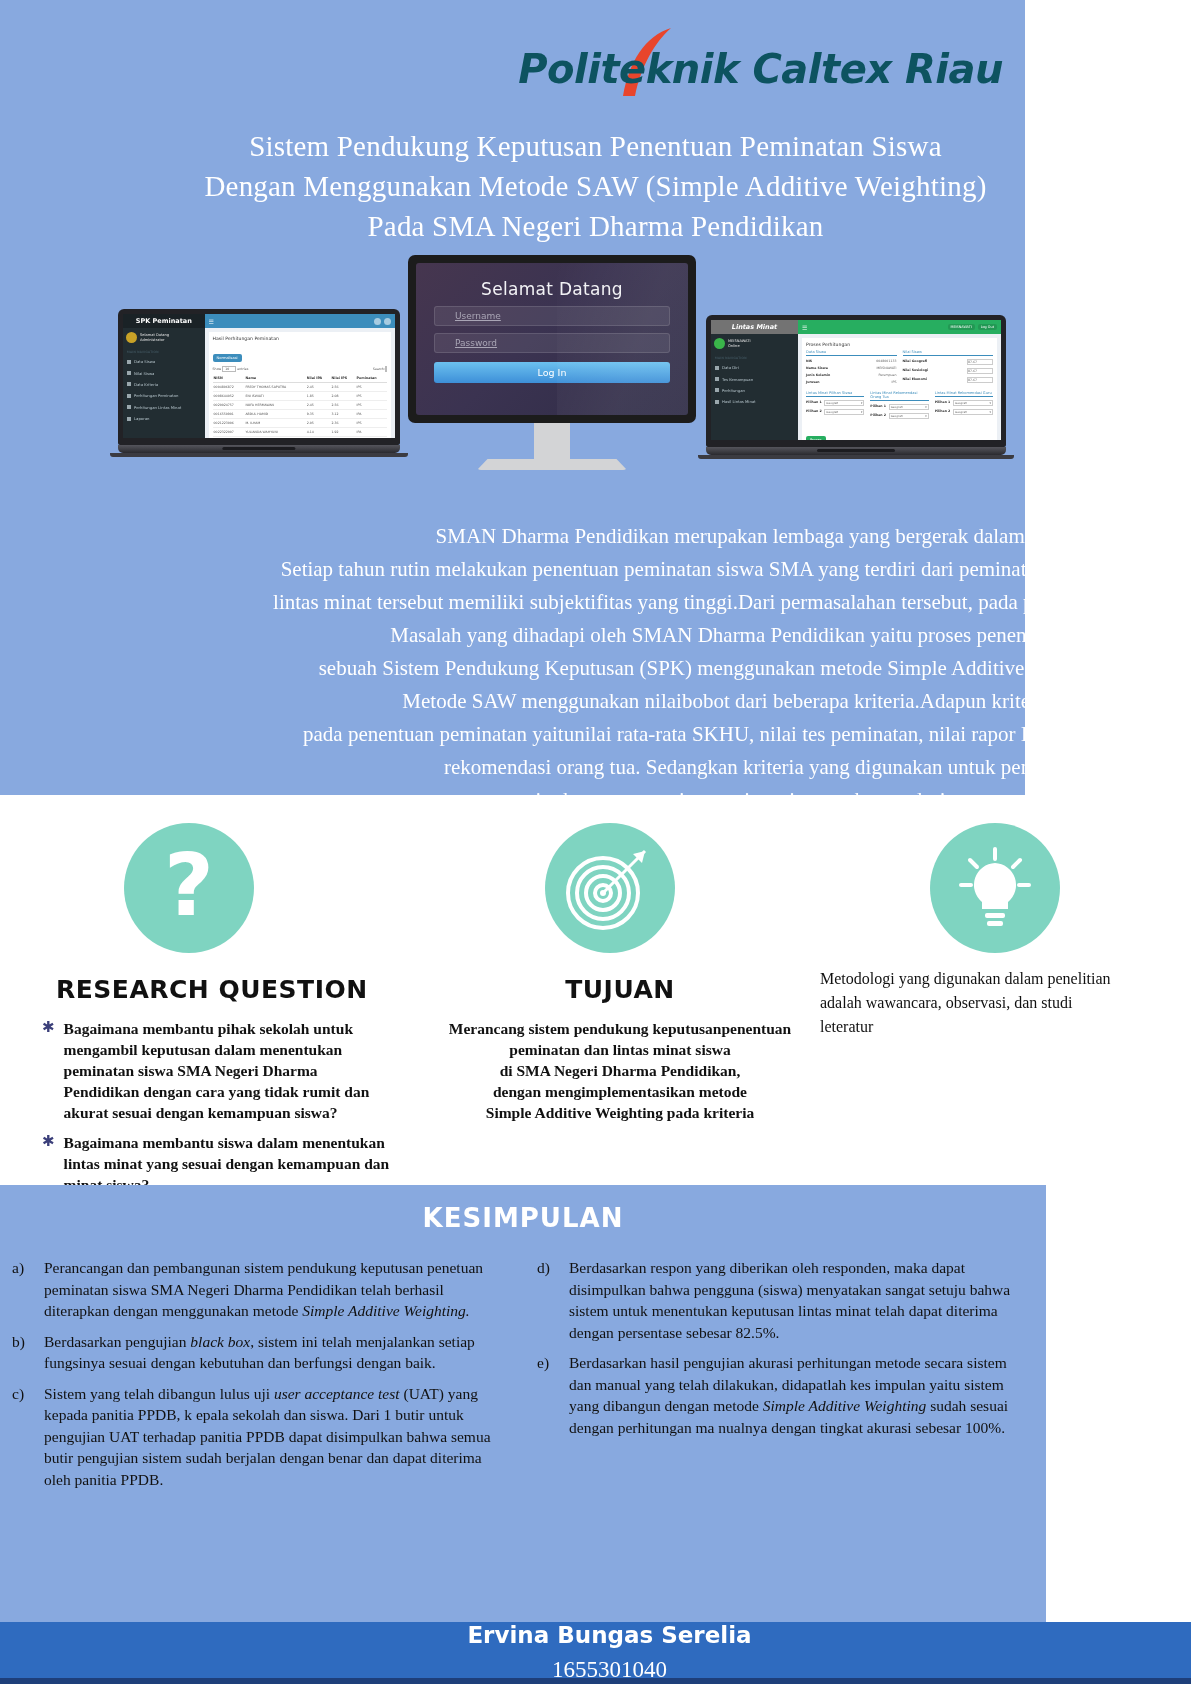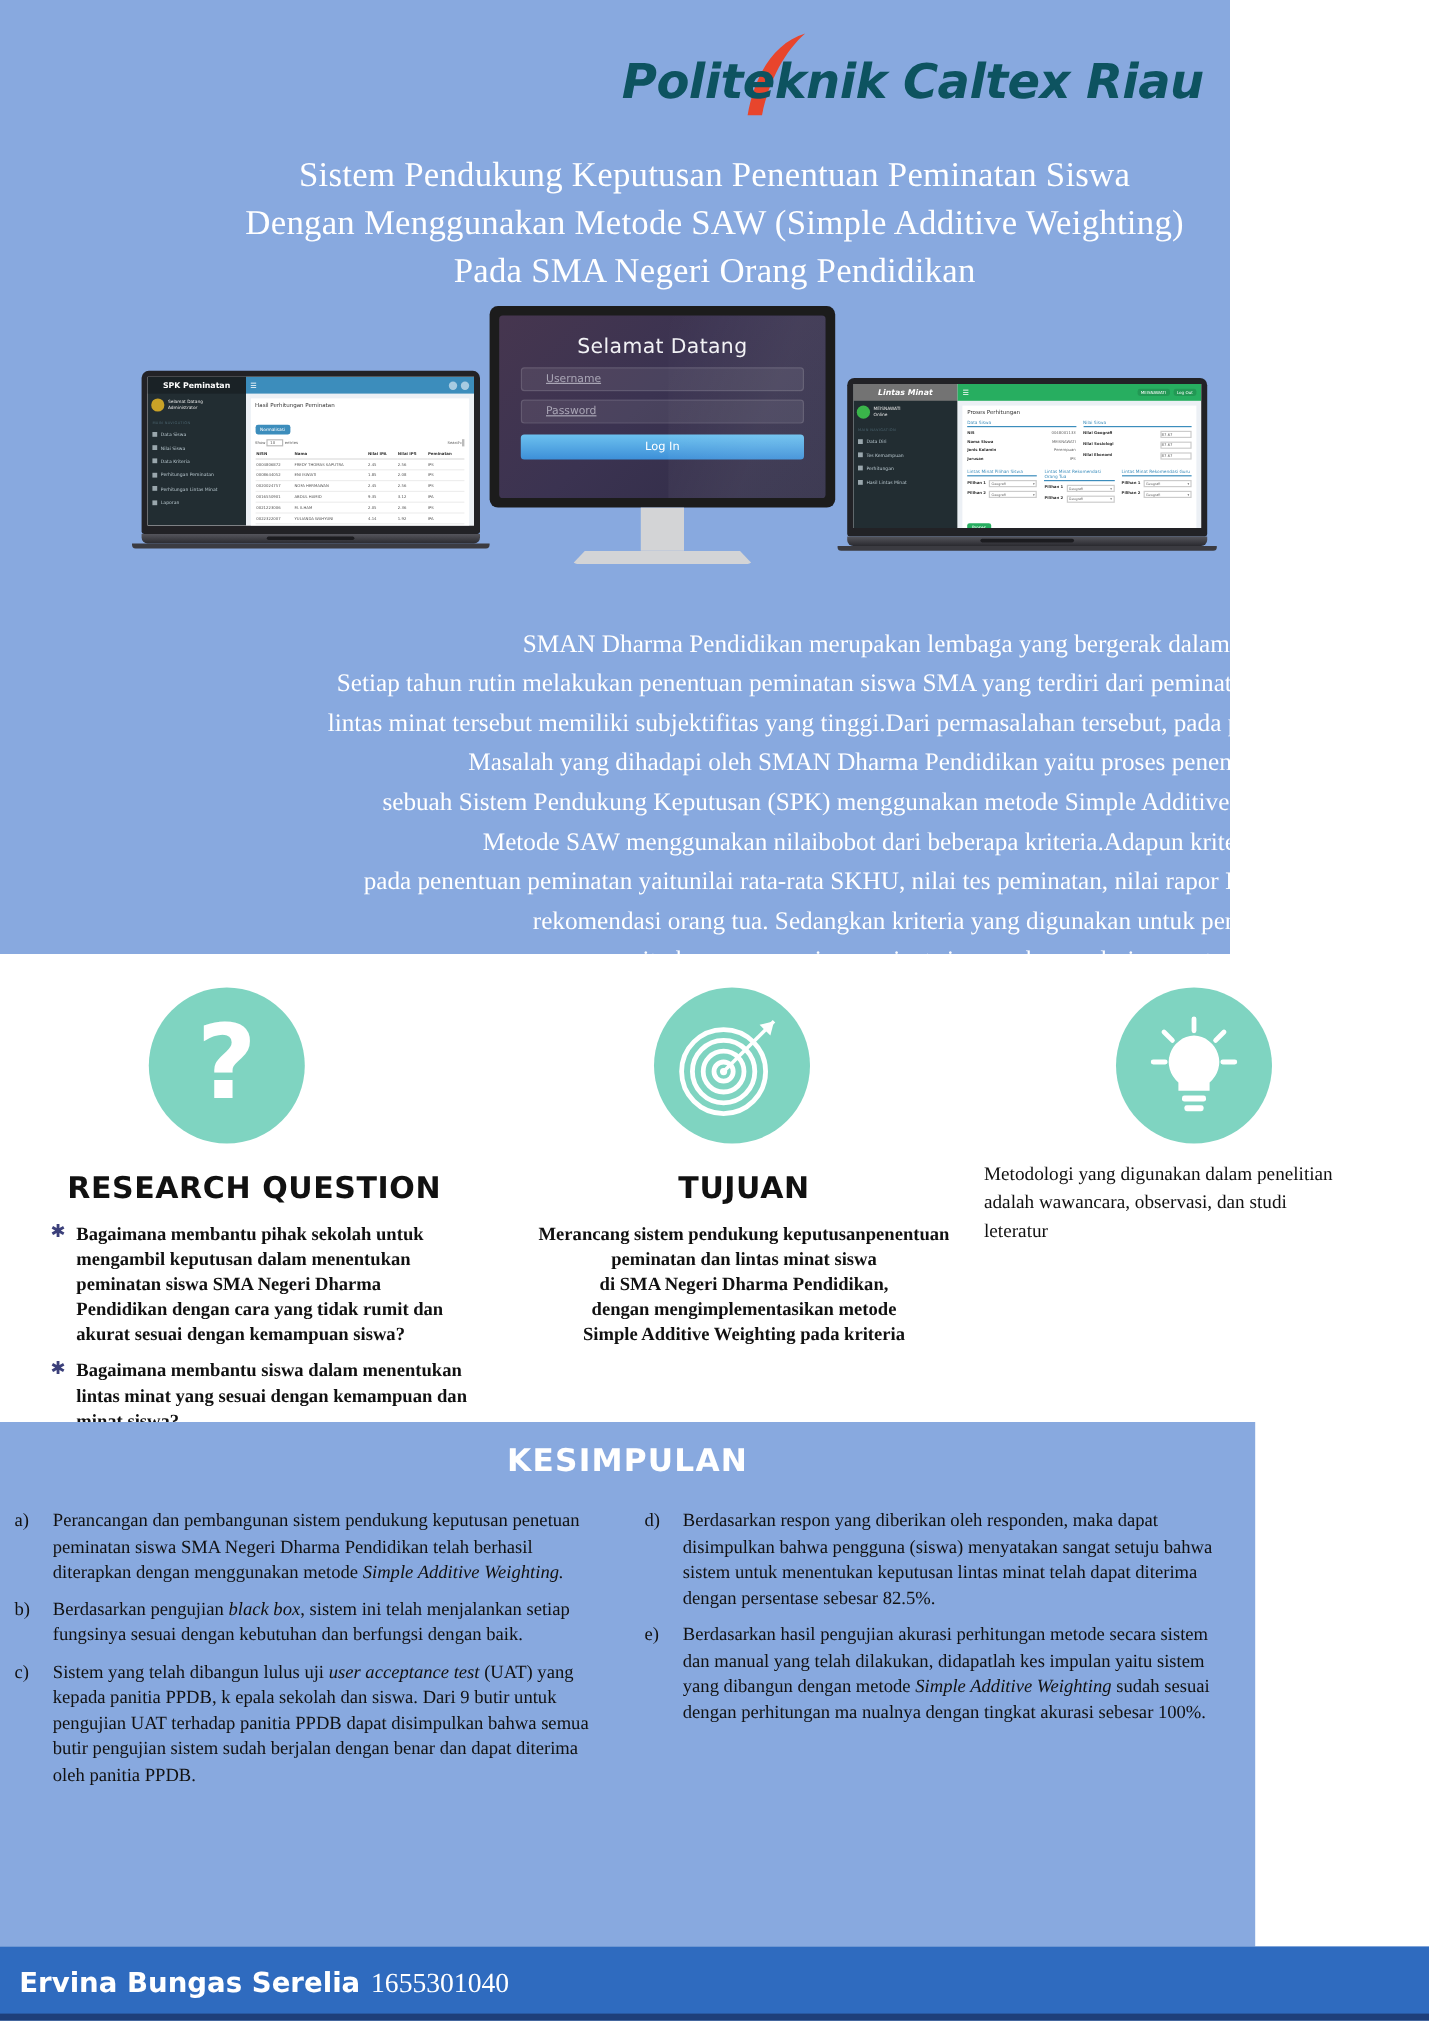--- a/index.html
+++ b/index.html
@@ -305,22 +305,23 @@
   .kes-body i { font-style: italic; }
 
   
   .footer {
     position: relative;
     width: 1191px;
     height: 62px;
     background: #2f6bbf;
     display: flex;
     align-items: center;
-    padding-left: 16px;
+    padding-left: 28px;
     gap: 9px;
+    flex-direction: column;
   }
   .footer-name {
     font-family:"DejaVu Sans", sans-serif;
     font-weight: bold;
     font-size: 23px;
     color:#ffffff;
   }
   .footer-nim {
     font-size: 23px;
     color:#ffffff;
@@ -337,21 +338,21 @@
   <div class="logo-wrap">
     <svg class="logo-swoosh" viewBox="0 0 62 72">
       <path d="M8 70 C 14 36, 30 10, 56 2 C 40 16, 26 40, 20 70 Z" fill="#e8452c"></path>
     </svg>
     <div class="logo-text">Politeknik Caltex Riau</div>
   </div>
 
   <div class="poster-title">
     <div>Sistem Pendukung Keputusan Penentuan Peminatan Siswa</div>
     <div>Dengan Menggunakan Metode SAW (Simple Additive Weighting)</div>
-    <div>Pada SMA Negeri Orang Pendidikan</div>
+    <div>Pada SMA Negeri Dharma Pendidikan</div>
   </div>
 
   <div class="devices">
 
     <div class="laptop laptop-left">
       <div class="laptop-lid">
         <div class="laptop-screen">
           <div class="mini">
             <div class="mini-side">
               <div class="mini-brandbar">
@@ -723,21 +724,21 @@
       <div class="kes-item">
         <span class="kes-label">a)</span>
         <span class="kes-body"><span>Perancangan dan pembangunan sistem pendukung keputusan penetuan peminatan siswa SMA Negeri Dharma Pendidikan telah berhasil diterapkan dengan menggunakan metode </span><i>Simple Additive Weighting.</i><span></span></span>
       </div>
       <div class="kes-item">
         <span class="kes-label">b)</span>
         <span class="kes-body"><span> Berdasarkan pengujian </span><i>black box</i><span>, sistem ini telah menjalankan setiap fungsinya sesuai dengan kebutuhan dan berfungsi dengan baik.</span></span>
       </div>
       <div class="kes-item">
         <span class="kes-label">c)</span>
-        <span class="kes-body"><span>Sistem yang telah dibangun lulus uji </span><i>user acceptance test</i><span> (UAT) yang kepada panitia PPDB, k epala sekolah dan siswa. Dari 9 butir untuk pengujian UAT terhadap panitia PPDB dapat disimpulkan bahwa semua butir pengujian sistem sudah berjalan dengan benar dan dapat diterima oleh panitia PPDB.</span></span>
+        <span class="kes-body"><span>Sistem yang telah dibangun lulus uji </span><i>user acceptance test</i><span> (UAT) yang kepada panitia PPDB, k epala sekolah dan siswa. Dari 1 butir untuk pengujian UAT terhadap panitia PPDB dapat disimpulkan bahwa semua butir pengujian sistem sudah berjalan dengan benar dan dapat diterima oleh panitia PPDB.</span></span>
       </div>
     </div>
     <div class="kes-col">
       <div class="kes-item">
         <span class="kes-label">d)</span>
         <span class="kes-body"><span>Berdasarkan respon yang diberikan oleh responden, maka dapat disimpulkan bahwa pengguna (siswa) menyatakan sangat setuju bahwa sistem untuk menentukan keputusan lintas minat telah dapat diterima dengan persentase sebesar 82.5%.</span><i></i><span></span></span>
       </div>
       <div class="kes-item">
         <span class="kes-label">e)</span>
         <span class="kes-body"><span> Berdasarkan hasil pengujian akurasi perhitungan metode secara sistem dan manual yang telah dilakukan, didapatlah kes impulan yaitu sistem yang dibangun dengan metode        </span><i>Simple Additive Weighting</i><span>  sudah sesuai dengan perhitungan ma nualnya dengan tingkat akurasi sebesar 100%.</span></span>

